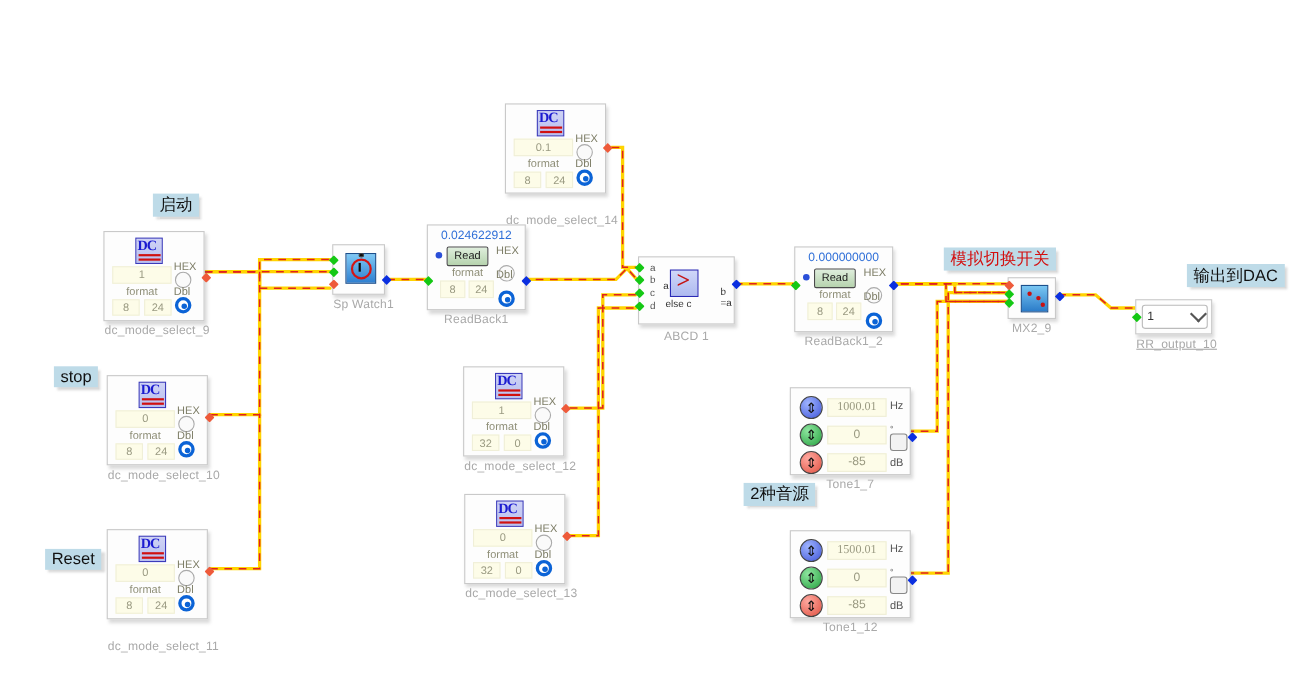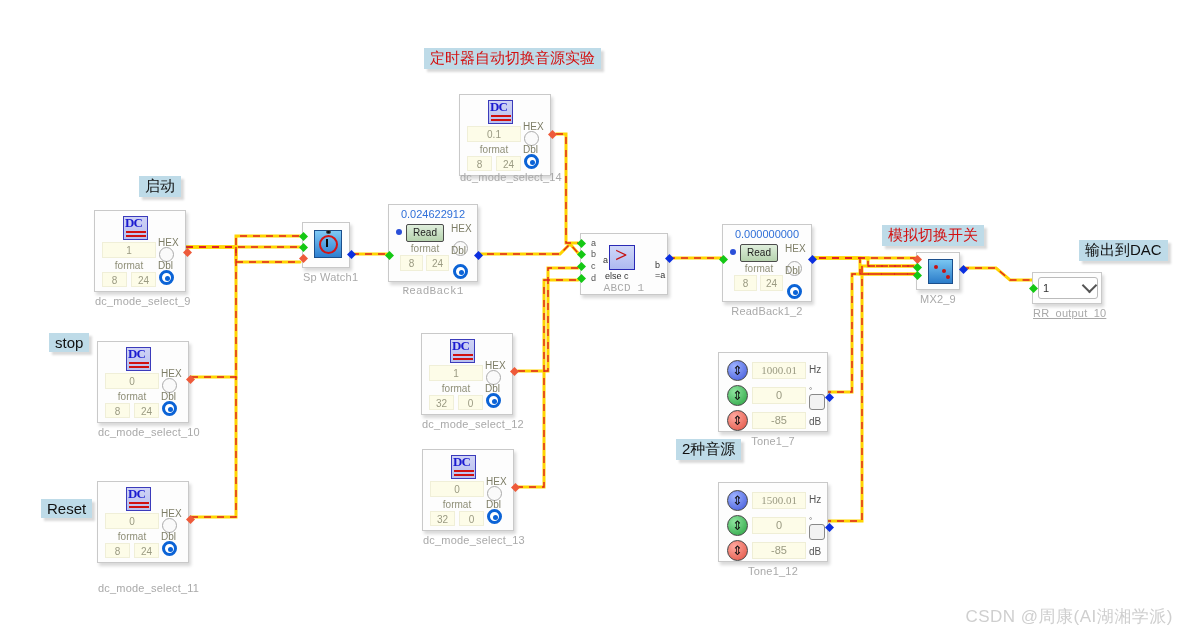--- a/index.html
+++ b/index.html
@@ -277,26 +277,25 @@
       <path d="M668 258 L696 258 L696 258 L722 258"></path>
       <path d="M806 258 L880 258 L880 258 L916 258"></path>
       <path d="M806 258 L868 258 L868 266 L916 266"></path>
       <path d="M806 258 L860 258 L860 274 L916 274"></path>
       <path d="M824 392 L852 392 L852 274 L916 274"></path>
       <path d="M824 521 L862 521 L862 266 L916 266"></path>
       <path d="M962 268 L996 268 L1010 280 L1034 280"></path>
     </g>
   </svg>
 
-  <div class="anno red" style="left:424px;top:48px;">定时器自动切换音源实验</div>
 
   <div class="anno" style="left:139px;top:176px;">启动</div>
   <div class="anno" style="left:49px;top:333px;">stop</div>
   <div class="anno" style="left:41px;top:499px;">Reset</div>
-  <div class="anno red" style="left:882px;top:225px;">模拟切换开关</div>
+  <div class="anno red" style="left:858px;top:225px;">模拟切换开关</div>
   <div class="anno" style="left:1079px;top:240px;">输出到DAC</div>
   <div class="anno" style="left:676px;top:439px;">2种音源</div>
 
   <div class="node dc-block" style="left:94px;top:210px;">
     <div class="dc-icon">
       <span class="dc-text">DC</span>
         <span class="dc-bar b1"></span>
         <span class="dc-bar b2"></span>
     </div>
     <div class="val-field dc-val">1</div>
@@ -391,21 +390,21 @@
     </div>
     <div class="val-field dc-val">0.1</div>
     <div class="dc-fmt-lbl">format</div>
     <div class="val-field dc-f1">8</div>
     <div class="val-field dc-f2">24</div>
     <div class="rb-lbl hex-lbl">HEX</div>
     <div class="radio off"></div>
     <div class="rb-lbl dbl-lbl">Dbl</div>
     <div class="radio on"></div>
     <div class="port red" style="left:88px;top:35px;"></div>
-    <div class="node-label" style="top:76px;">dc_mode_select_14</div>
+    <div class="node-label" style="top:100px;">dc_mode_select_14</div>
   </div>
 
   <div class="node spw-block" style="left:302px;top:222px;">
     <div class="spw-icon">
       <span class="knob"></span>
         <span class="circ"></span>
         <span class="hand"></span>
     </div>
     <div class="port green" style="left:-4px;top:9px;"></div>
     <div class="port green" style="left:-4px;top:20px;"></div>
@@ -420,40 +419,40 @@
     <div class="read-btn">Read</div>
     <div class="rbk-fmt-lbl">format</div>
     <div class="val-field rbk-f1">8</div>
     <div class="val-field rbk-f2">24</div>
     <div class="rb-lbl rbk-hex">HEX</div>
     <div class="radio off rbk-radio-off"></div>
     <div class="rb-lbl rbk-dbl">Dbl</div>
     <div class="radio on rbk-radio-on"></div>
     <div class="port green" style="left:-4px;top:46px;"></div>
     <div class="port blue" style="left:85px;top:46px;"></div>
-    <div class="node-label" style="top:80px;font-family:Liberation Mono, monospace;">ReadBack1</div>
+    <div class="node-label" style="top:80px;">ReadBack1</div>
   </div>
 
   <div class="node abcd-block" style="left:580px;top:233px;">
     <div class="abcd-in-lbl" style="top:4px;">a</div>
     <div class="abcd-in-lbl" style="top:15px;">b</div>
     <div class="abcd-in-lbl" style="top:27px;">c</div>
     <div class="abcd-in-lbl" style="top:39px;">d</div>
     <div class="cmp-icon">
         <span class="gt">&gt;</span>
       </div>
     <div class="abcd-a">a</div>
     <div class="abcd-else">else c</div>
     <div class="abcd-out">b =a</div>
     <div class="port green" style="left:-4px;top:5px;"></div>
     <div class="port green" style="left:-4px;top:16px;"></div>
     <div class="port green" style="left:-4px;top:28px;"></div>
     <div class="port green" style="left:-4px;top:40px;"></div>
     <div class="port blue" style="left:84px;top:20px;"></div>
-    <div class="node-label" style="top:48px;font-family:Liberation Mono, monospace;">ABCD 1</div>
+    <div class="node-label" style="top:66px;">ABCD 1</div>
   </div>
 
   <div class="node rbk-block" style="left:722px;top:224px;">
     <div class="rbk-val">0.000000000</div>
     <div class="rbk-dot"></div>
     <div class="read-btn">Read</div>
     <div class="rbk-fmt-lbl">format</div>
     <div class="val-field rbk-f1">8</div>
     <div class="val-field rbk-f2">24</div>
     <div class="rb-lbl rbk-hex">HEX</div>
@@ -520,15 +519,14 @@
     <div class="tone-field tf2">0</div>
     <div class="tone-field tf3">-85</div>
     <div class="unit u1">Hz</div>
     <div class="unit u2">°</div>
     <div class="unit u3">dB</div>
     <div class="tone-toggle"></div>
     <div class="port blue" style="left:106px;top:40px;"></div>
     <div class="node-label" style="top:82px;">Tone1_12</div>
   </div>
 
-  <div class="watermark">CSDN @周康(AI湖湘学派)</div>
 
 </div>
 
 </body></html>

